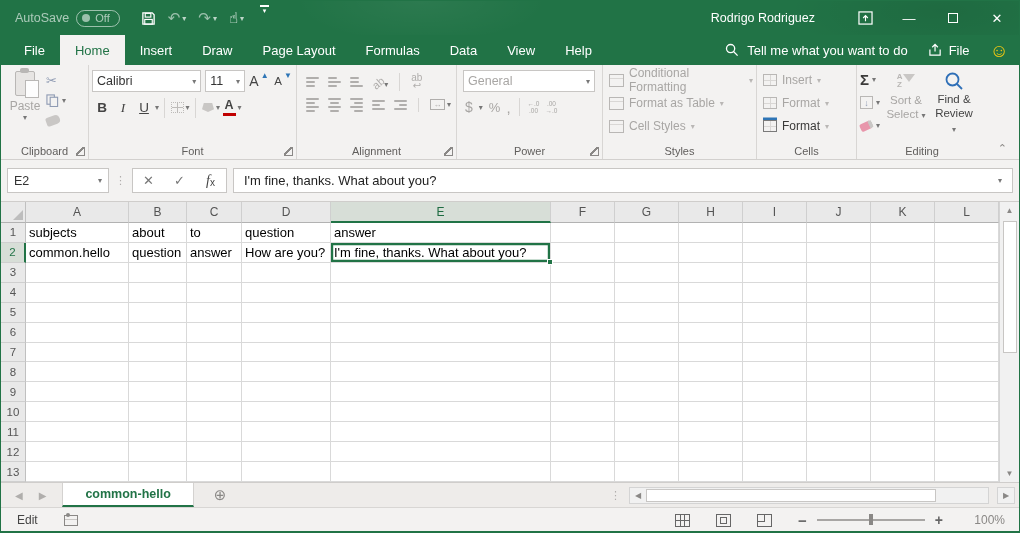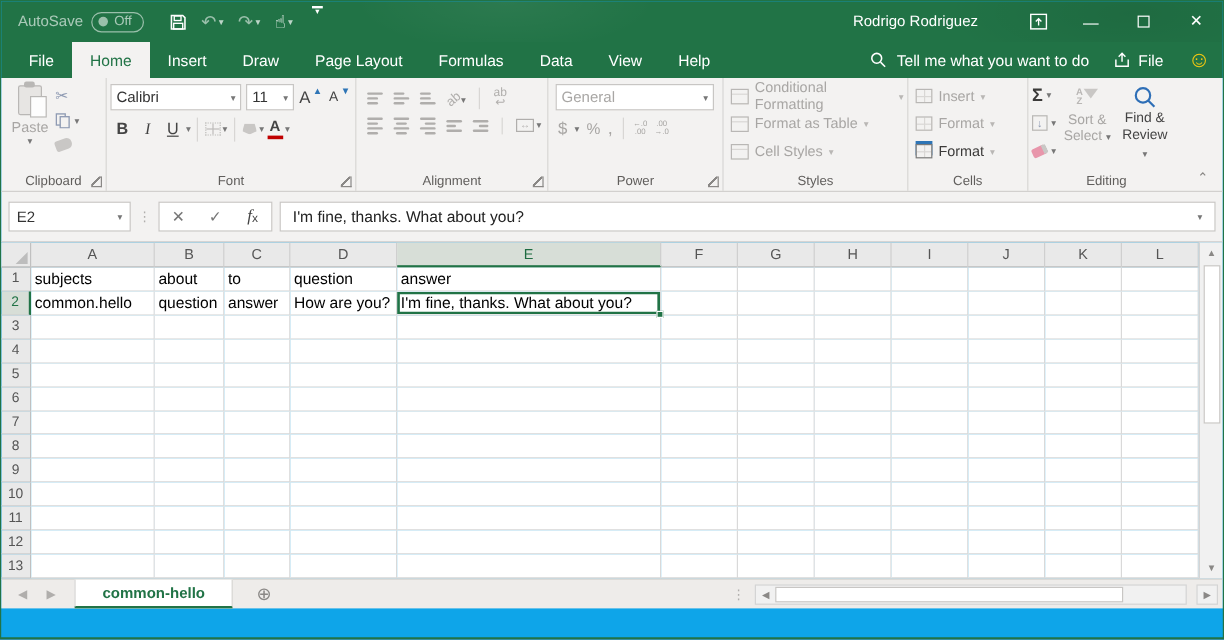--- a/index.html
+++ b/index.html
@@ -795,14 +795,36 @@
     <span class="sb-right">
       <span class="dots3">⋮</span>
       <span class="hscroll">
         <span class="harr">◀</span>
         <span class="hthumb"></span>
       </span>
       <span class="hend">▶</span>
     </span>
   </div>
 
+  <div class="statusbar">
+    <span class="sb-mode">Edit</span>
+    <span class="macroico"></span>
+    <div class="sb-rightside">
+      <div class="views">
+        <span class="vico normal"></span>
+        <span class="vico pagelayout">
+            <i></i>
+          </span>
+        <span class="vico pagebreak"></span>
+      </div>
+      <div class="zoomctl">
+        <span class="zminus">−</span>
+        <span class="ztrack">
+            <span class="ztick"></span>
+            <span class="zthumb"></span>
+          </span>
+        <span class="zplus">+</span>
+      </div>
+      <span class="zlabel">100%</span>
+    </div>
+  </div>
 
 </div>
 
 </body></html>

